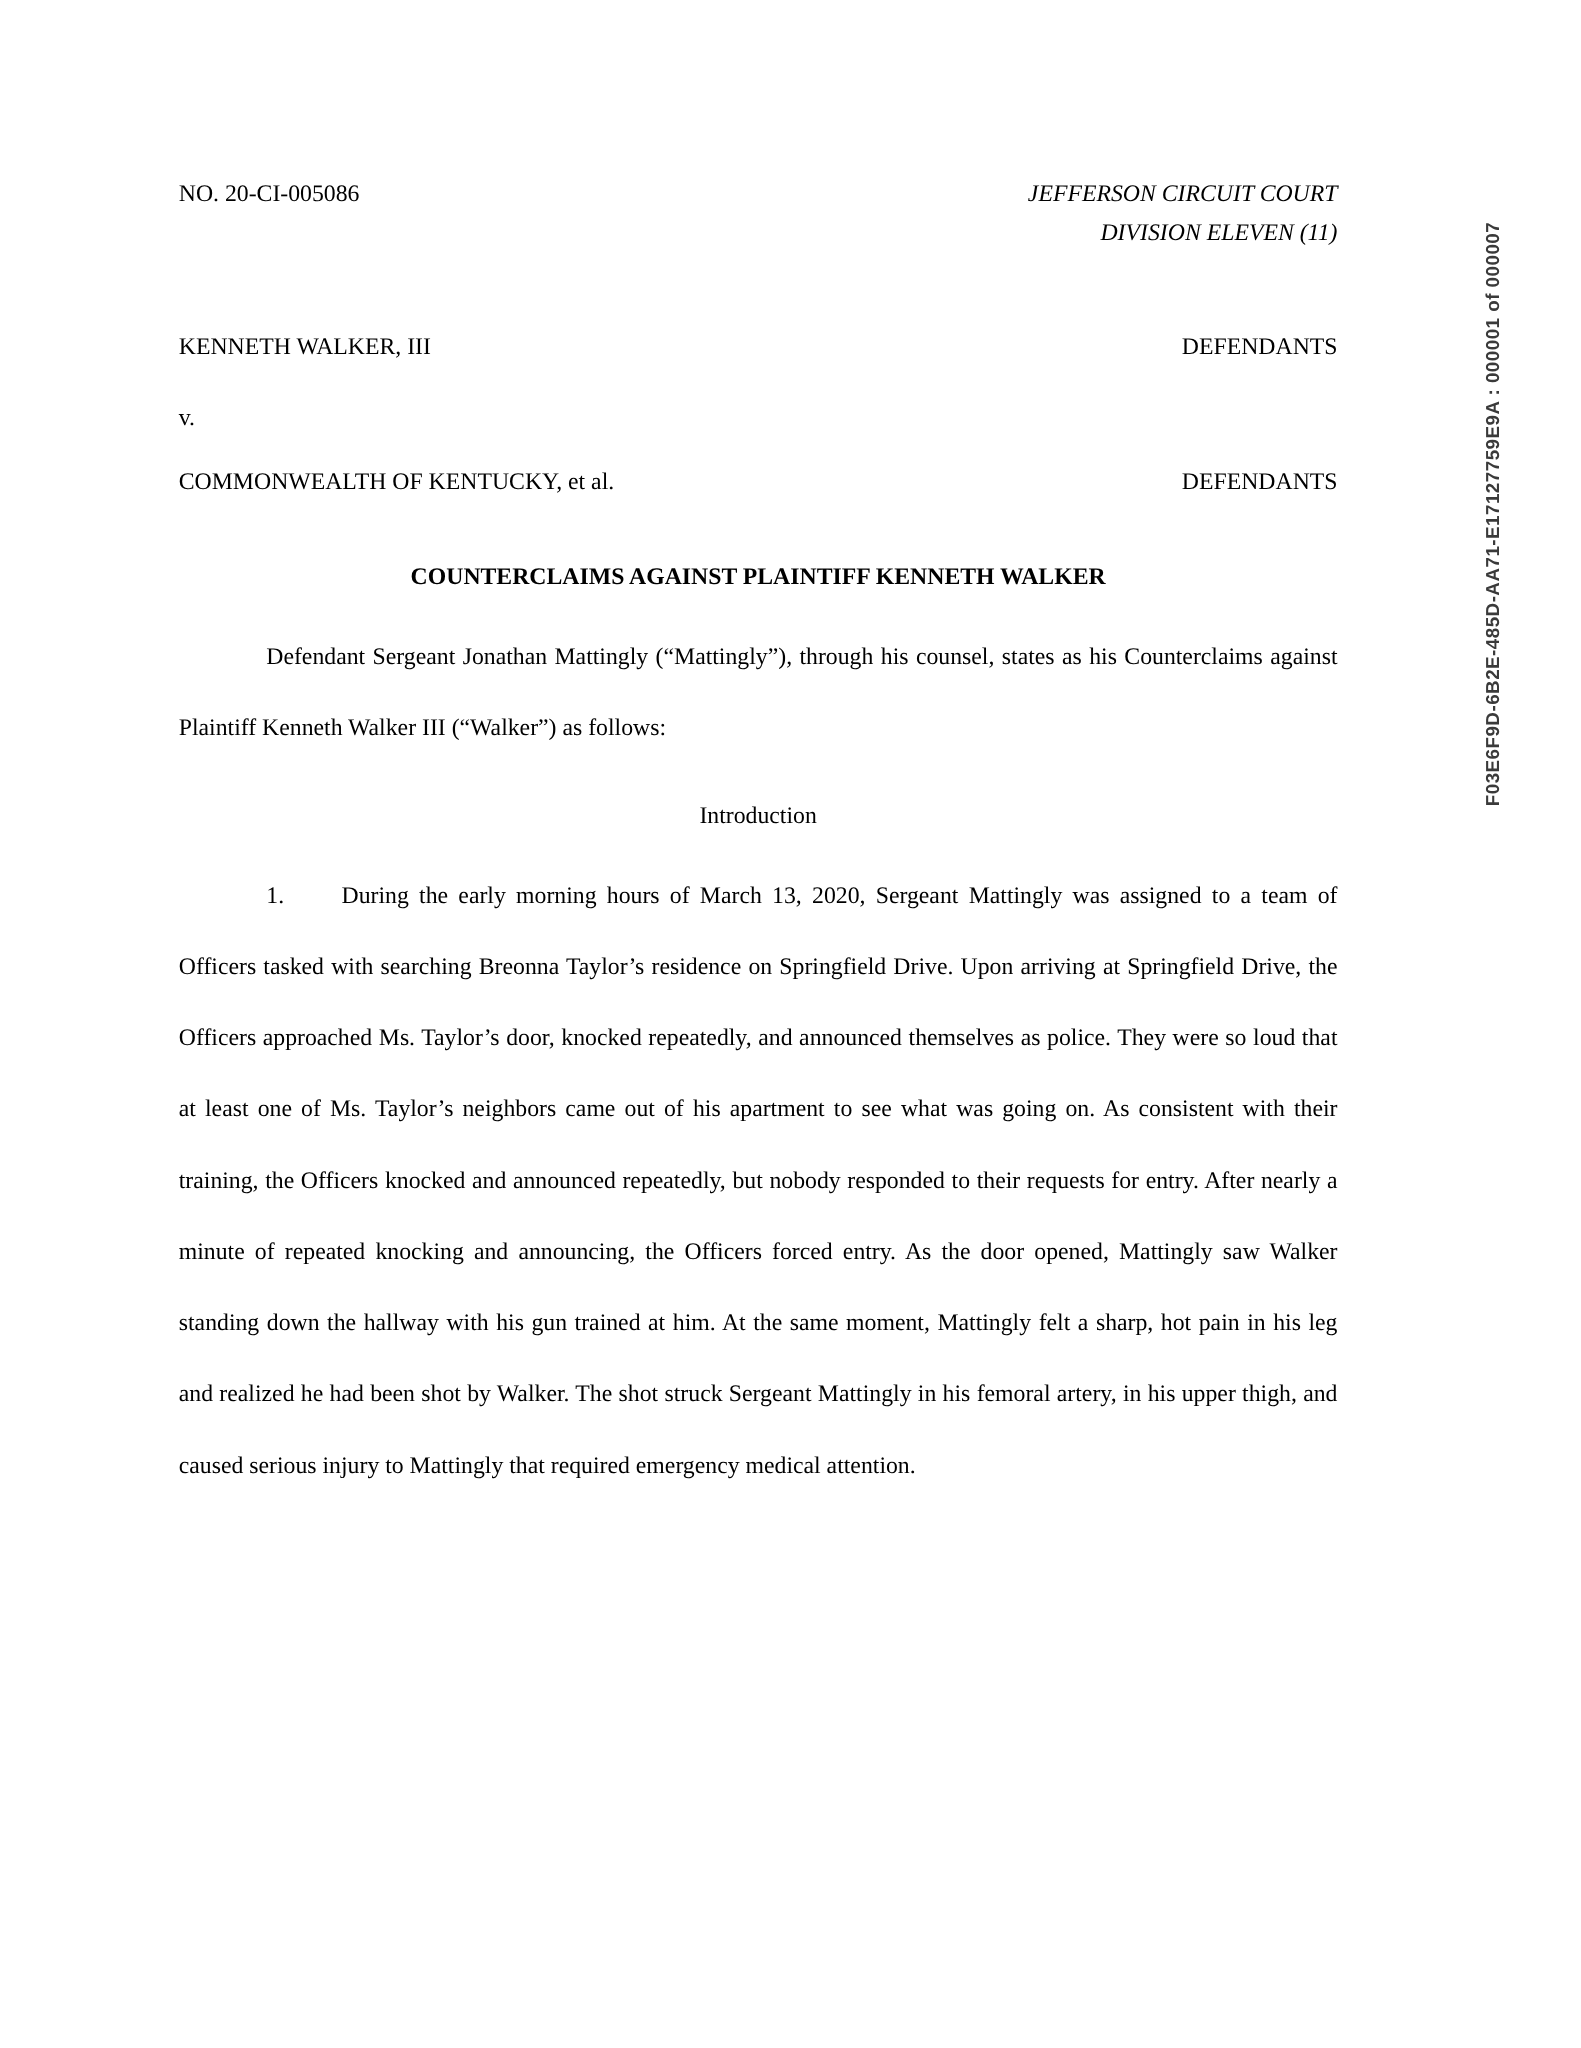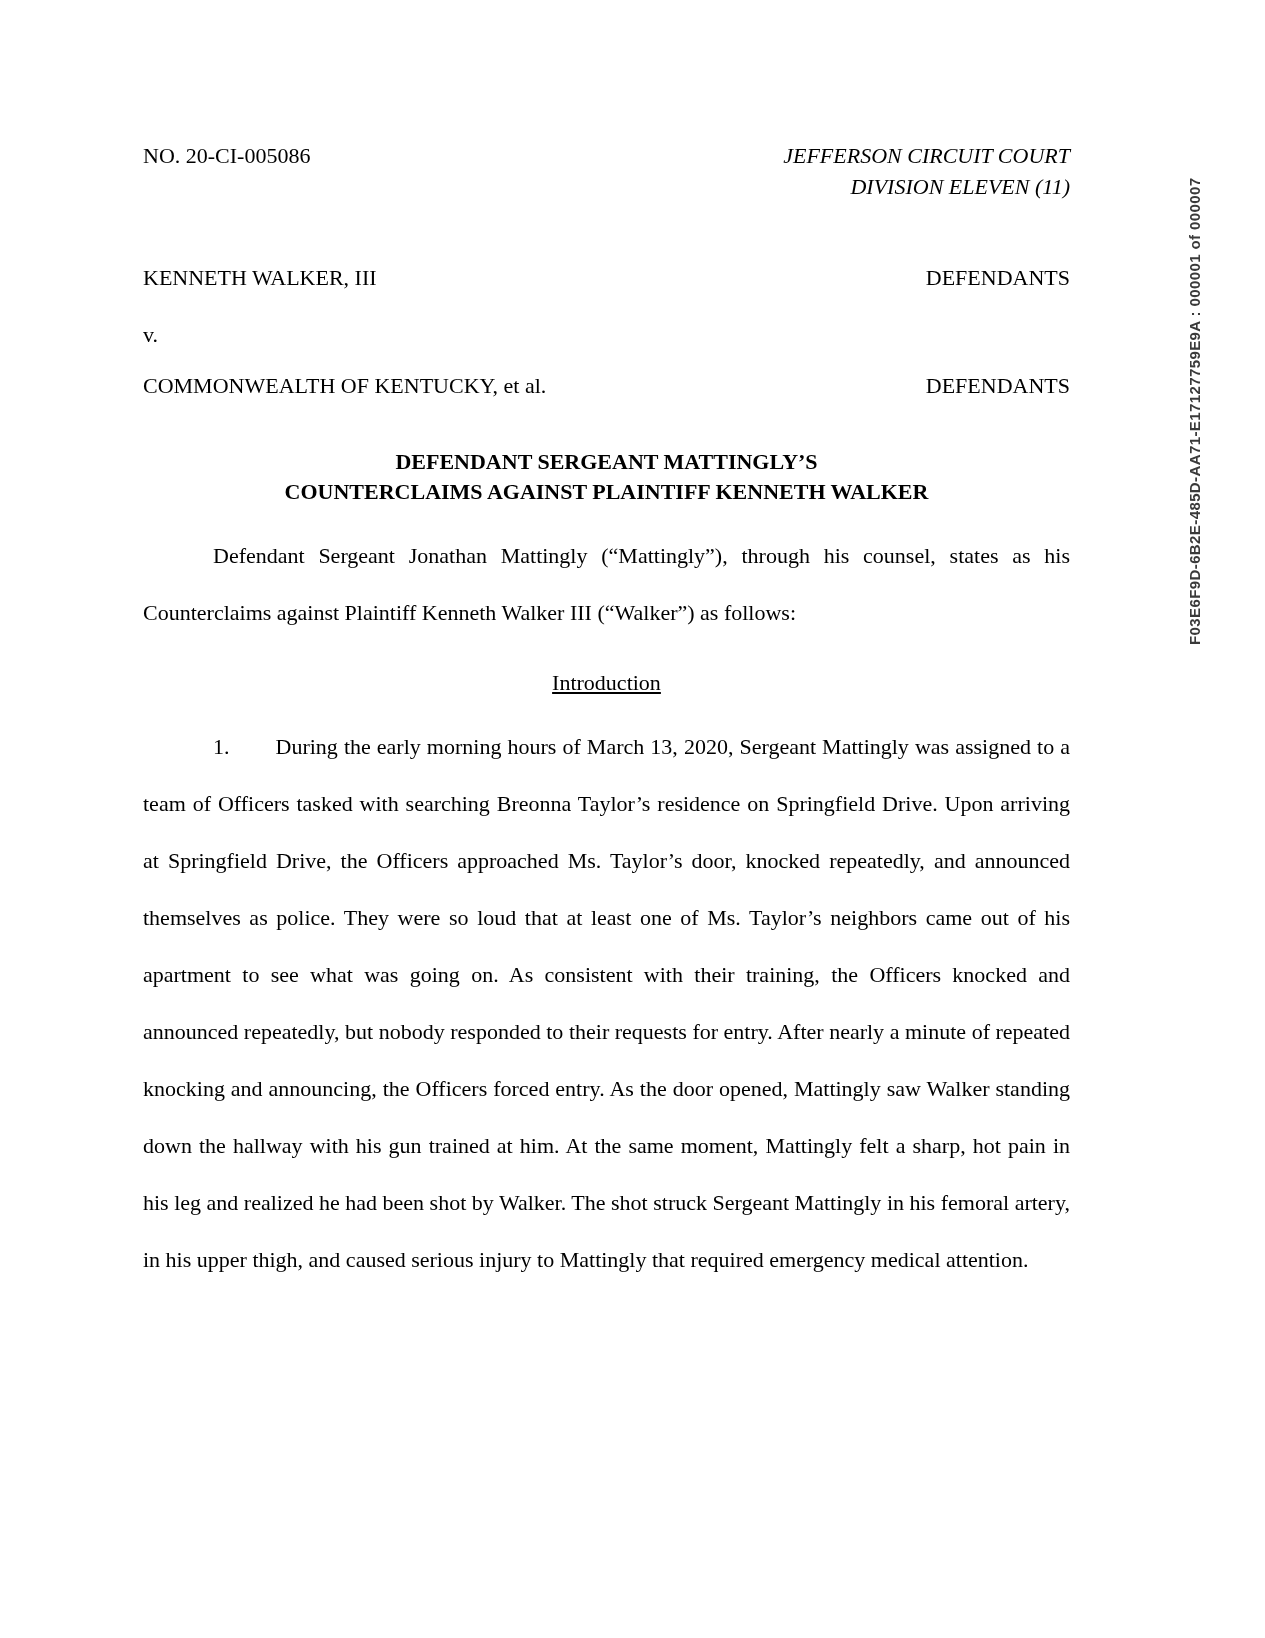--- a/index.html
+++ b/index.html
@@ -10,21 +10,21 @@
     position: relative;
     font-family: "Liberation Serif", serif;
     color: #000000;
     overflow: hidden;
   }
   .page {
     position: absolute;
     top: 140px;
     left: 143px;
     width: 927px;
-    font-size: 22px;
+    font-size: 19px;
   }
   .header-row {
     display: flex;
     justify-content: space-between;
     align-items: flex-start;
     line-height: 31px;
   }
   .court-block { text-align: right; font-style: italic; }
   .party-row {
     display: flex;
@@ -46,21 +46,21 @@
     margin-top: 20px;
     line-height: 57px;
     text-align: justify;
     text-indent: 70px;
   }
   .section-heading {
     margin-top: 26px;
     text-align: center;
     line-height: 31px;
   }
-  .section-heading span { text-decoration: underline; }
+  .section-heading span { }
   .numbered-paragraph {
     margin-top: 20px;
     line-height: 57px;
     text-align: justify;
     text-indent: 70px;
   }
   .para-num-gap {
     display: inline-block;
     width: 46px;
   }
@@ -99,21 +99,20 @@
   </div>
 
   <div class="versus">v.</div>
 
   <div class="party-row caption-defendant">
     <span><span>COMMONWEALTH OF KENTUCKY, </span><span class="italic">et al.</span></span>
     <span>DEFENDANTS</span>
   </div>
 
   <div class="doc-title">
-    <div>DEFENDANT SERGEANT MATTINGLY’S</div>
     <div class="underlined">COUNTERCLAIMS AGAINST PLAINTIFF KENNETH WALKER</div>
   </div>
 
   <p class="opening-paragraph">Defendant Sergeant Jonathan Mattingly (“Mattingly”), through his counsel, states as his Counterclaims against Plaintiff Kenneth Walker III (“Walker”) as follows:</p>
 
   <div class="section-heading">
     <span>Introduction</span>
   </div>
 
   <p class="numbered-paragraph"><span>1.</span><span class="para-num-gap"></span><span>During the early morning hours of March 13, 2020, Sergeant Mattingly was assigned to a team of Officers tasked with searching Breonna Taylor’s residence on Springfield Drive.  Upon arriving at Springfield Drive, the Officers approached Ms. Taylor’s door, knocked repeatedly, and announced themselves as police.  They were so loud that at least one of Ms. Taylor’s neighbors came out of his apartment to see what was going on.  As consistent with their training, the Officers knocked and announced repeatedly, but nobody responded to their requests for entry.  After nearly a minute of repeated knocking and announcing, the Officers forced entry.  As the door opened, Mattingly saw Walker standing down the hallway with his gun trained at him.  At the same moment, Mattingly felt a sharp, hot pain in his leg and realized he had been shot by Walker.  The shot struck Sergeant Mattingly in his femoral artery, in his upper thigh, and caused serious injury to Mattingly that required emergency medical attention.</span></p>

